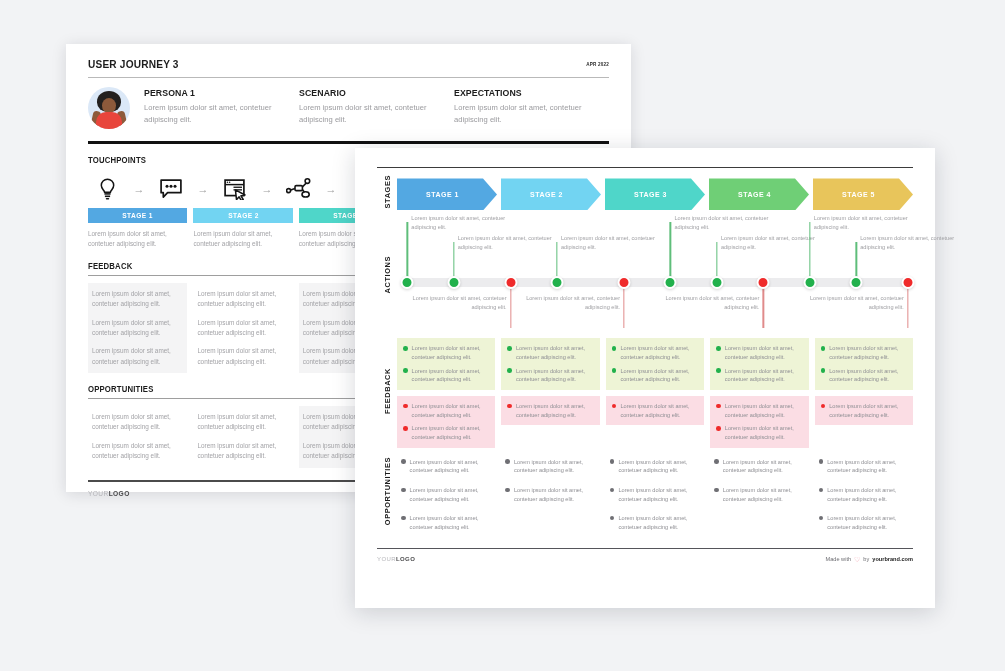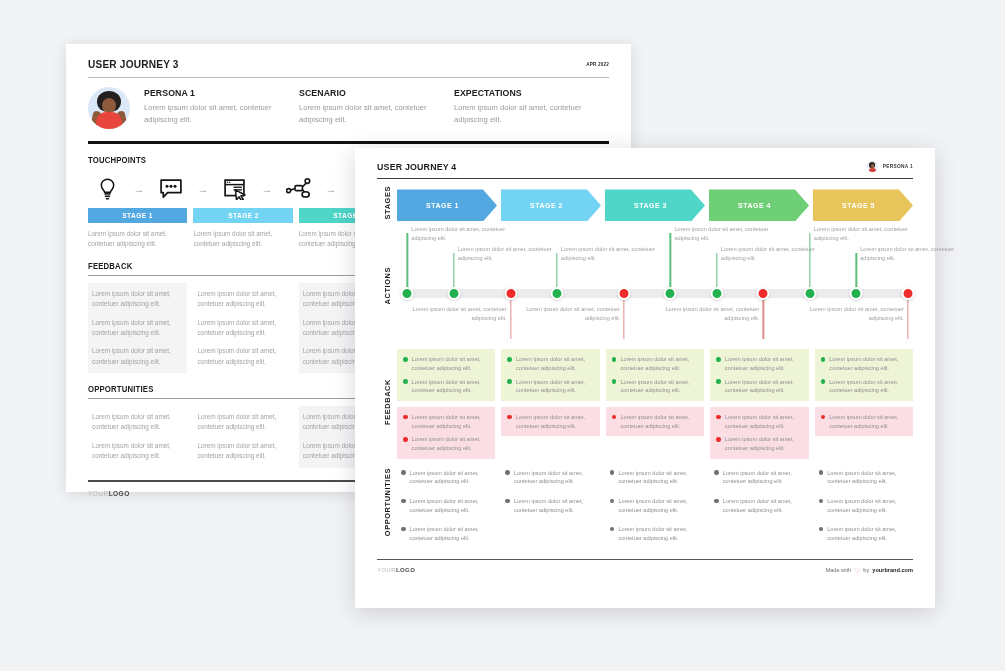--- a/index.html
+++ b/index.html
@@ -335,31 +335,20 @@
           <div class="c1-cell">Lorem ipsum dolor sit amet, contetuer adipiscing elit.</div>
         </div>
       </div>
 
     <div class="c1-foot-rule"></div>
     <div class="c1-logo"><span>YOUR</span><b>LOGO</b></div>
   </div>
 
   <div id="card2">
 
-    <div class="c2-head">
-      <div class="c2-title">USER JOURNEY 4</div>
-      <div class="c2-persona">
-        <div class="c2-av">
-          <div class="c2-av-h"></div>
-          <div class="c2-av-f"></div>
-          <div class="c2-av-b"></div>
-        </div>
-        <div class="c2-pname">PERSONA 1</div>
-      </div>
-    </div>
     <div class="c2-rule"></div>
 
     <div class="row">
       <div class="vlabel">
           <span>STAGES</span>
         </div>
       <div class="rowbody">
           <div class="chevrons" id="c2-chevrons">
             <div class="chev" style="background: rgb(83, 168, 226);">
               <span>STAGE 1</span>

